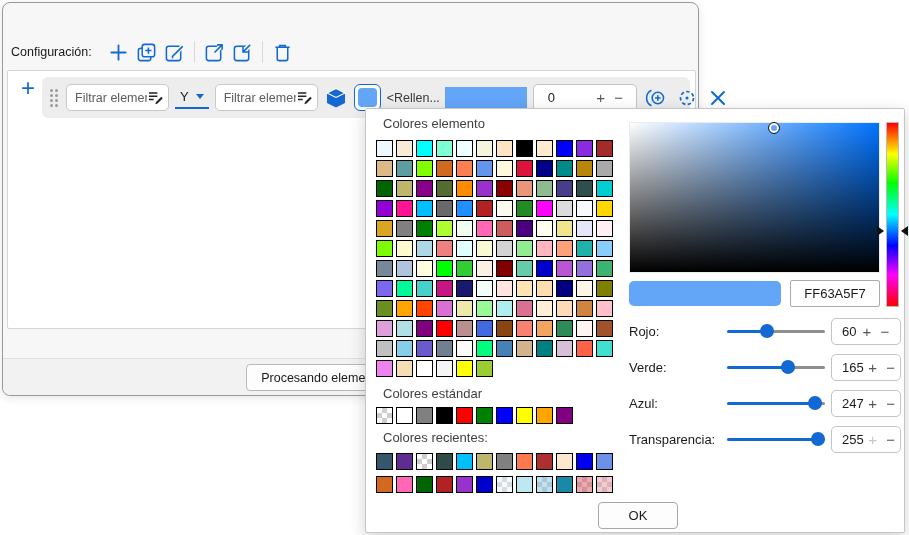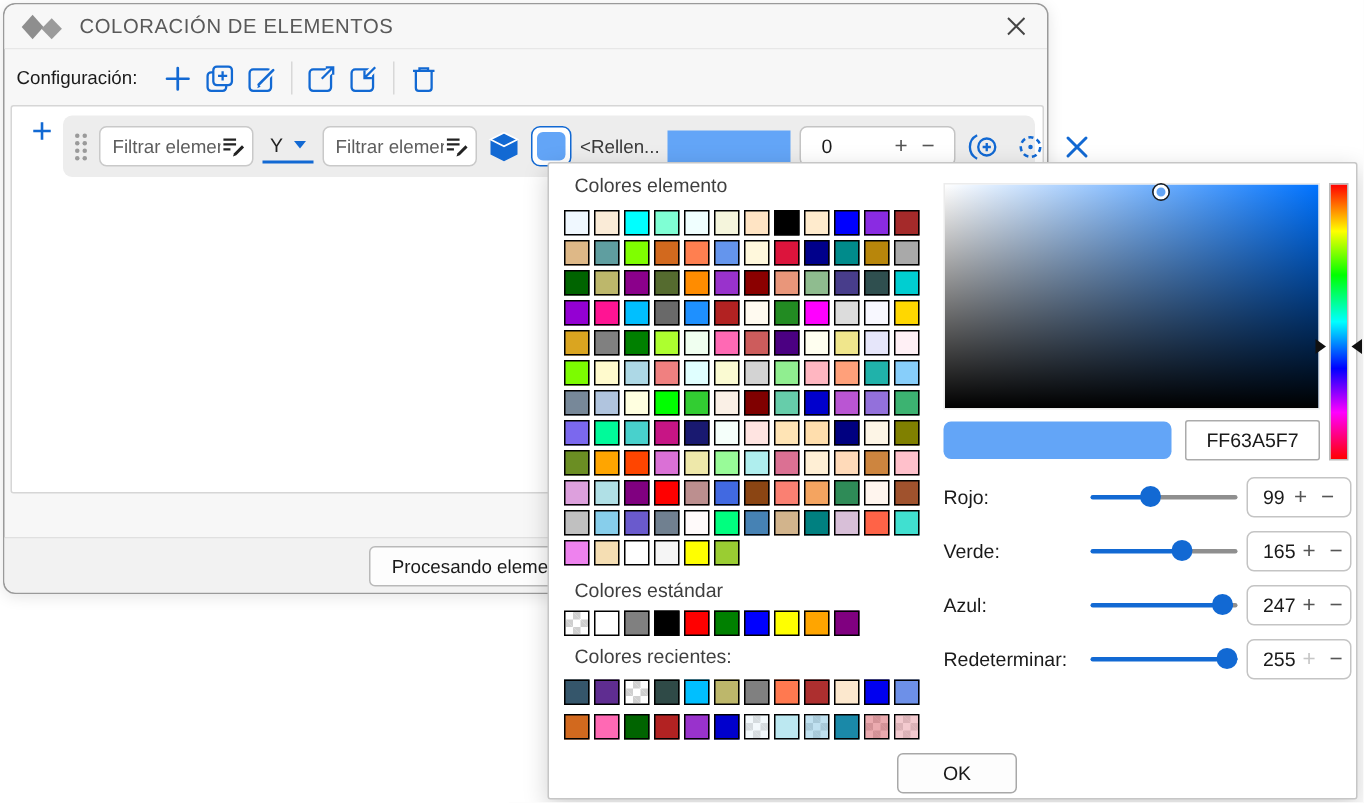--- a/index.html
+++ b/index.html
@@ -108,32 +108,20 @@
   .ok-btn{position:absolute;left:232px;top:393px;width:80px;height:27px;background:#fdfdfd;border:1px solid #a8a8a8;
           border-radius:4px;display:flex;align-items:center;justify-content:center;font-size:13px;cursor:pointer;}
 </style>
 </head>
 <body>
 
 <div class="canvas">
 
   <div class="main-window">
 
-    <div class="titlebar">
-      <svg class="logo" viewBox="0 0 34 22">
-        <polygon points="9,2 17,11 9,20 1,11" fill="#8e8e8e"></polygon>
-        <polygon points="23,4.5 30.5,12.2 23,20 15.5,12.2" fill="#9b9b9b"></polygon>
-      </svg>
-      <span class="win-title">COLORACIÓN DE ELEMENTOS</span>
-      <span class="win-close">
-        <svg width="13" height="13" viewBox="0 0 13 13">
-            <path d="M1 1 L12 12 M12 1 L1 12" stroke="#454545" stroke-width="1.3"></path>
-          </svg>
-      </span>
-    </div>
 
     <div class="config-row">
       <span class="config-label">Configuración:</span>
       <div class="toolbar">
           <span class="tb-icon">
             <svg viewBox="0 0 22 22" fill="none" stroke="currentColor" stroke-width="1.9" stroke-linecap="round">
               <path d="M11 3.5v15M3.5 11h15"></path>
             </svg>
           </span>
           <span class="tb-icon">
@@ -467,21 +455,21 @@
     <div class="preview" style="background: rgb(99, 165, 247);"></div>
     <div class="hex-box">FF63A5F7</div>
 
     <div class="sliders">
         <div class="slider-row">
           <span class="slider-label">Rojo:</span>
           <div class="slider-track" style="background: linear-gradient(to right, rgb(18, 105, 211) 38.8235%, rgb(143, 143, 143) 38.8235%);">
             <div class="slider-thumb" style="left: calc(38.8235% - 5.43529px);"></div>
           </div>
           <div class="spinbox slider-spin">
-            <span class="spin-val">99</span>
+            <span class="spin-val">60</span>
             <span class="spin-btn">+</span>
             <span class="spin-btn">−</span>
           </div>
         </div>
         <div class="slider-row">
           <span class="slider-label">Verde:</span>
           <div class="slider-track" style="background: linear-gradient(to right, rgb(18, 105, 211) 64.7059%, rgb(143, 143, 143) 64.7059%);">
             <div class="slider-thumb" style="left: calc(64.7059% - 9.05882px);"></div>
           </div>
           <div class="spinbox slider-spin">
@@ -495,21 +483,21 @@
           <div class="slider-track" style="background: linear-gradient(to right, rgb(18, 105, 211) 96.8627%, rgb(143, 143, 143) 96.8627%);">
             <div class="slider-thumb" style="left: calc(96.8627% - 13.5608px);"></div>
           </div>
           <div class="spinbox slider-spin">
             <span class="spin-val">247</span>
             <span class="spin-btn">+</span>
             <span class="spin-btn">−</span>
           </div>
         </div>
         <div class="slider-row">
-          <span class="slider-label">Redeterminar:</span>
+          <span class="slider-label">Transparencia:</span>
           <div class="slider-track" style="background: linear-gradient(to right, rgb(18, 105, 211) 100%, rgb(143, 143, 143) 100%);">
             <div class="slider-thumb" style="left: calc(100% - 14px);"></div>
           </div>
           <div class="spinbox slider-spin">
             <span class="spin-val">255</span>
             <span class="spin-btn disabled">+</span>
             <span class="spin-btn">−</span>
           </div>
         </div>
       </div>

